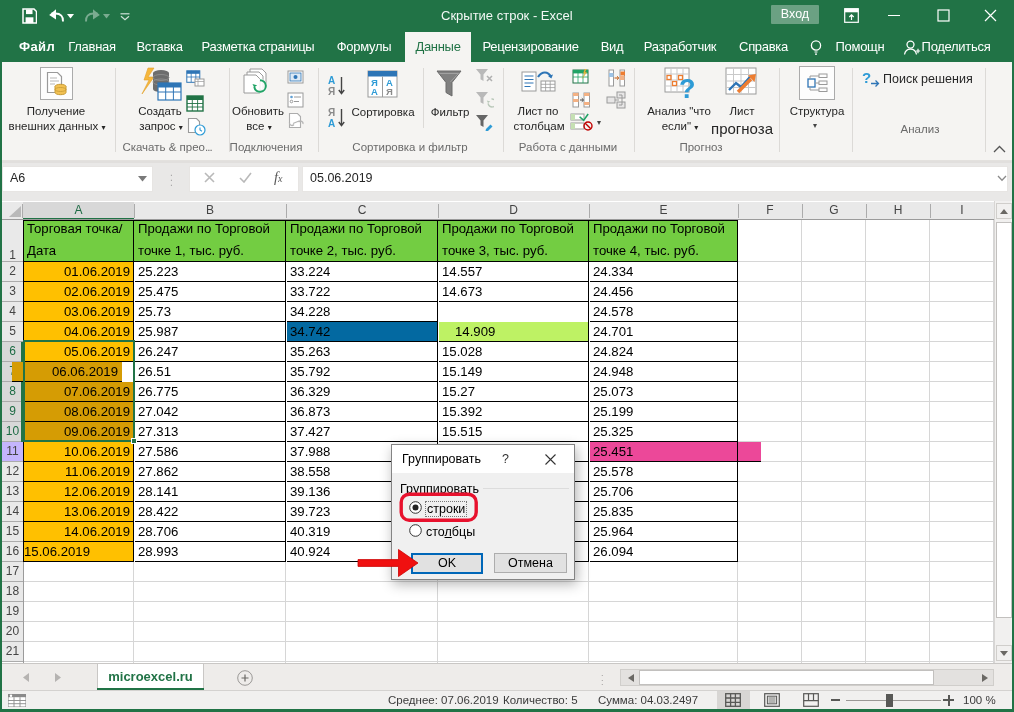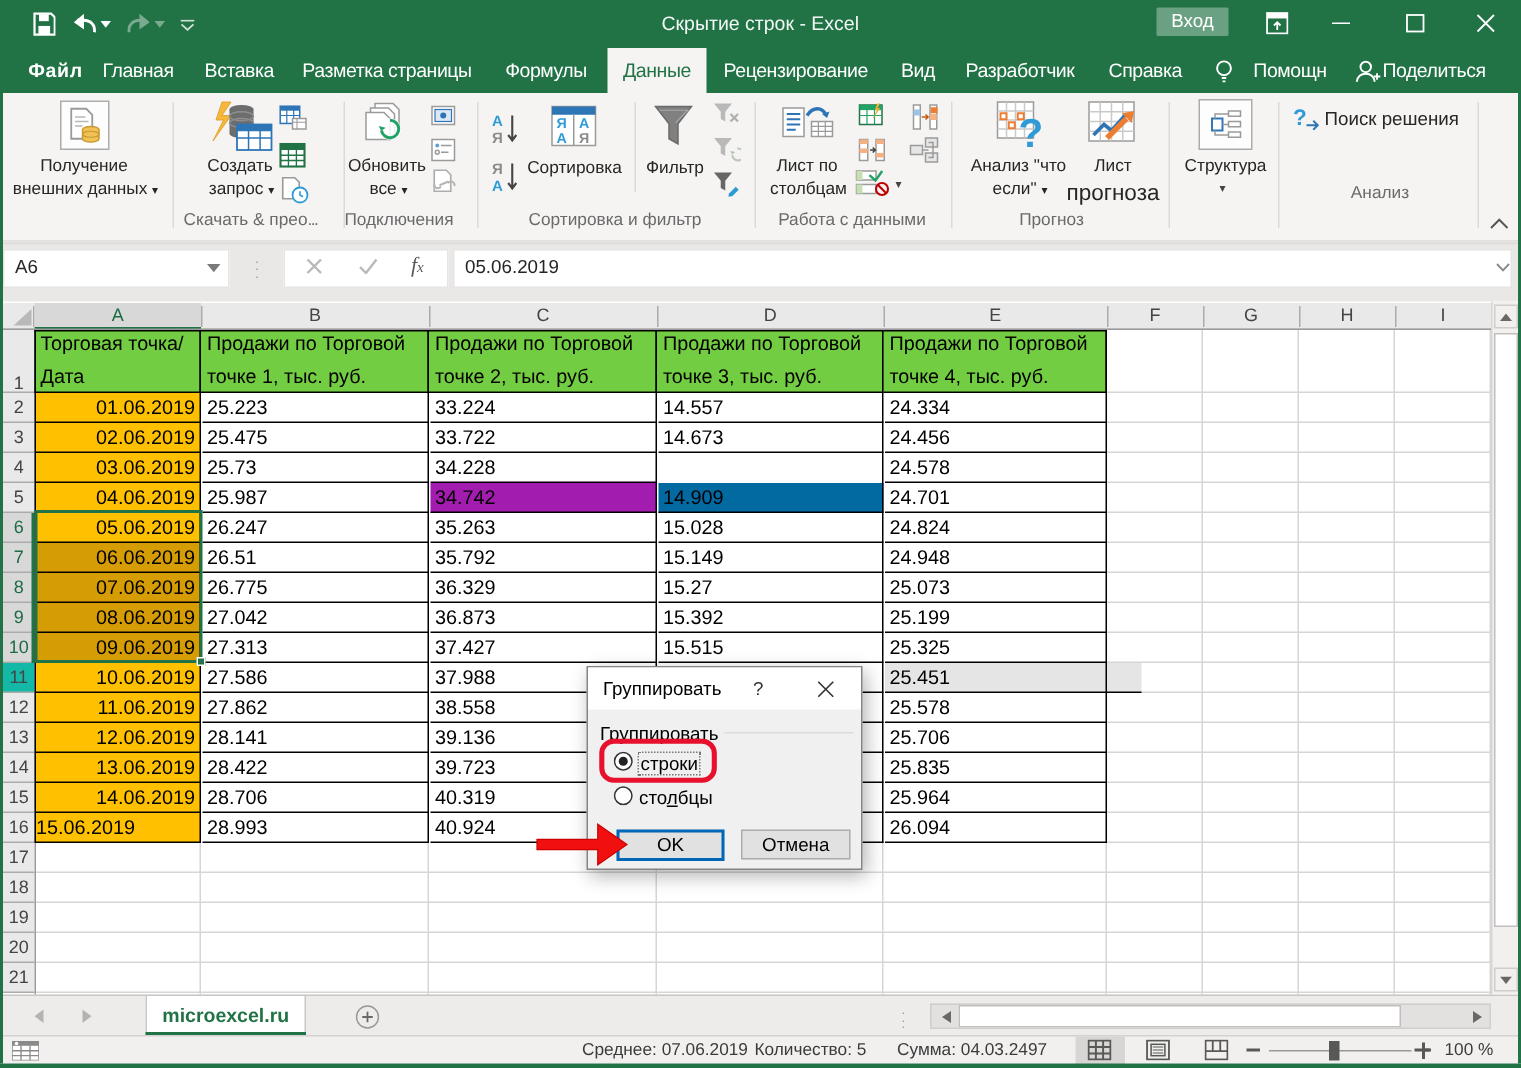--- a/index.html
+++ b/index.html
@@ -350,21 +350,21 @@
 <div class="abs" style="left:2px;top:140px;width:21px;height:20px;background:#d8d8d8;border-bottom:1px solid #ababab;color:#1d6b44;font-size:12px;text-align:center;line-height:19px">6</div>
     <div class="abs" style="left:21px;top:140px;width:2px;height:20px;background:#217346"></div>
 <div class="abs" style="left:2px;top:160px;width:21px;height:20px;background:#d8d8d8;border-bottom:1px solid #ababab;color:#1d6b44;font-size:12px;text-align:center;line-height:19px">7</div>
     <div class="abs" style="left:21px;top:160px;width:2px;height:20px;background:#217346"></div>
 <div class="abs" style="left:2px;top:180px;width:21px;height:20px;background:#d8d8d8;border-bottom:1px solid #ababab;color:#1d6b44;font-size:12px;text-align:center;line-height:19px">8</div>
     <div class="abs" style="left:21px;top:180px;width:2px;height:20px;background:#217346"></div>
 <div class="abs" style="left:2px;top:200px;width:21px;height:20px;background:#d8d8d8;border-bottom:1px solid #ababab;color:#1d6b44;font-size:12px;text-align:center;line-height:19px">9</div>
     <div class="abs" style="left:21px;top:200px;width:2px;height:20px;background:#217346"></div>
 <div class="abs" style="left:2px;top:220px;width:21px;height:20px;background:#d8d8d8;border-bottom:1px solid #ababab;color:#1d6b44;font-size:12px;text-align:center;line-height:19px">10</div>
     <div class="abs" style="left:21px;top:220px;width:2px;height:20px;background:#217346"></div>
-<div class="abs" style="left:2px;top:240px;width:21px;height:20px;background:#14b8a6;border-bottom:1px solid #ababab;color:#444;font-size:12px;text-align:center;line-height:19px">11</div>
+<div class="abs" style="left:2px;top:240px;width:21px;height:20px;background:#c4b5fd;border-bottom:1px solid #ababab;color:#444;font-size:12px;text-align:center;line-height:19px">11</div>
 <div class="abs" style="left:2px;top:260px;width:21px;height:20px;background:#e9e9e9;border-bottom:1px solid #ababab;color:#444;font-size:12px;text-align:center;line-height:19px">12</div>
 <div class="abs" style="left:2px;top:280px;width:21px;height:20px;background:#e9e9e9;border-bottom:1px solid #ababab;color:#444;font-size:12px;text-align:center;line-height:19px">13</div>
 <div class="abs" style="left:2px;top:300px;width:21px;height:20px;background:#e9e9e9;border-bottom:1px solid #ababab;color:#444;font-size:12px;text-align:center;line-height:19px">14</div>
 <div class="abs" style="left:2px;top:320px;width:21px;height:20px;background:#e9e9e9;border-bottom:1px solid #ababab;color:#444;font-size:12px;text-align:center;line-height:19px">15</div>
 <div class="abs" style="left:2px;top:340px;width:21px;height:20px;background:#e9e9e9;border-bottom:1px solid #ababab;color:#444;font-size:12px;text-align:center;line-height:19px">16</div>
 <div class="abs" style="left:2px;top:360px;width:21px;height:20px;background:#e9e9e9;border-bottom:1px solid #ababab;color:#444;font-size:12px;text-align:center;line-height:19px">17</div>
 <div class="abs" style="left:2px;top:380px;width:21px;height:20px;background:#e9e9e9;border-bottom:1px solid #ababab;color:#444;font-size:12px;text-align:center;line-height:19px">18</div>
 <div class="abs" style="left:2px;top:400px;width:21px;height:20px;background:#e9e9e9;border-bottom:1px solid #ababab;color:#444;font-size:12px;text-align:center;line-height:19px">19</div>
 <div class="abs" style="left:2px;top:420px;width:21px;height:20px;background:#e9e9e9;border-bottom:1px solid #ababab;color:#444;font-size:12px;text-align:center;line-height:19px">20</div>
 <div class="abs" style="left:2px;top:440px;width:21px;height:20px;background:#e9e9e9;border-bottom:1px solid #ababab;color:#444;font-size:12px;text-align:center;line-height:19px">21</div>
@@ -419,29 +419,29 @@
 <div class="abs" style="left:135px;top:80px;width:151px;height:20px;background:#fff;border-bottom:1px solid #000;color:#000;font-size:13.2px;text-align:left;line-height:19px;padding-left:3px">25.475</div>
 <div class="abs" style="left:287px;top:80px;width:151px;height:20px;background:#fff;border-bottom:1px solid #000;color:#000;font-size:13.2px;text-align:left;line-height:19px;padding-left:3px">33.722</div>
 <div class="abs" style="left:439px;top:80px;width:150px;height:20px;background:#fff;border-bottom:1px solid #000;color:#000;font-size:13.2px;text-align:left;line-height:19px;padding-left:3px">14.673</div>
 <div class="abs" style="left:590px;top:80px;width:148px;height:20px;background:#fff;border-bottom:1px solid #000;color:#000;font-size:13.2px;text-align:left;line-height:19px;padding-left:3px">24.456</div>
 <div class="abs" style="left:24px;top:100px;width:110px;height:20px;background:#ffc000;border-bottom:1px solid #000;color:#000;font-size:13.2px;text-align:right;line-height:19px;padding-right:4px">03.06.2019</div>
 <div class="abs" style="left:135px;top:100px;width:151px;height:20px;background:#fff;border-bottom:1px solid #000;color:#000;font-size:13.2px;text-align:left;line-height:19px;padding-left:3px">25.73</div>
 <div class="abs" style="left:287px;top:100px;width:151px;height:20px;background:#fff;border-bottom:1px solid #000;color:#000;font-size:13.2px;text-align:left;line-height:19px;padding-left:3px">34.228</div>
 <div class="abs" style="left:590px;top:100px;width:148px;height:20px;background:#fff;border-bottom:1px solid #000;color:#000;font-size:13.2px;text-align:left;line-height:19px;padding-left:3px">24.578</div>
 <div class="abs" style="left:24px;top:120px;width:110px;height:20px;background:#ffc000;border-bottom:1px solid #000;color:#000;font-size:13.2px;text-align:right;line-height:19px;padding-right:4px">04.06.2019</div>
 <div class="abs" style="left:135px;top:120px;width:151px;height:20px;background:#fff;border-bottom:1px solid #000;color:#000;font-size:13.2px;text-align:left;line-height:19px;padding-left:3px">25.987</div>
-<div class="abs" style="left:287px;top:120px;width:151px;height:20px;background:#a21caf;border-bottom:1px solid #000;color:#000;font-size:13.2px;text-align:left;line-height:19px;padding-left:3px">34.742</div>
-<div class="abs" style="left:439px;top:120px;width:150px;height:20px;background:#0369a1;border-bottom:1px solid #000;color:#000;font-size:13.2px;text-align:left;line-height:19px;padding-left:3px">14.909</div>
+<div class="abs" style="left:287px;top:120px;width:151px;height:20px;background:#0369a1;border-bottom:1px solid #000;color:#000;font-size:13.2px;text-align:left;line-height:19px;padding-left:3px">34.742</div>
+<div class="abs" style="left:439px;top:120px;width:150px;height:20px;background:#bef264;border-bottom:1px solid #000;color:#000;font-size:13.2px;text-align:left;line-height:19px;padding-left:16px">14.909</div>
 <div class="abs" style="left:590px;top:120px;width:148px;height:20px;background:#fff;border-bottom:1px solid #000;color:#000;font-size:13.2px;text-align:left;line-height:19px;padding-left:3px">24.701</div>
 <div class="abs" style="left:24px;top:140px;width:110px;height:20px;background:#ffc000;border-bottom:1px solid #000;color:#000;font-size:13.2px;text-align:right;line-height:19px;padding-right:4px">05.06.2019</div>
 <div class="abs" style="left:135px;top:140px;width:151px;height:20px;background:#fff;border-bottom:1px solid #000;color:#000;font-size:13.2px;text-align:left;line-height:19px;padding-left:3px">26.247</div>
 <div class="abs" style="left:287px;top:140px;width:151px;height:20px;background:#fff;border-bottom:1px solid #000;color:#000;font-size:13.2px;text-align:left;line-height:19px;padding-left:3px">35.263</div>
 <div class="abs" style="left:439px;top:140px;width:150px;height:20px;background:#fff;border-bottom:1px solid #000;color:#000;font-size:13.2px;text-align:left;line-height:19px;padding-left:3px">15.028</div>
 <div class="abs" style="left:590px;top:140px;width:148px;height:20px;background:#fff;border-bottom:1px solid #000;color:#000;font-size:13.2px;text-align:left;line-height:19px;padding-left:3px">24.824</div>
-<div class="abs" style="left:24px;top:160px;width:110px;height:20px;background:#d59c04;border-bottom:1px solid #000;color:#000;font-size:13.2px;text-align:right;line-height:19px;padding-right:4px">06.06.2019</div>
+<div class="abs" style="left:12px;top:160px;width:110px;height:20px;background:#d59c04;border-bottom:1px solid #000;color:#000;font-size:13.2px;text-align:right;line-height:19px;padding-right:4px">06.06.2019</div>
 <div class="abs" style="left:135px;top:160px;width:151px;height:20px;background:#fff;border-bottom:1px solid #000;color:#000;font-size:13.2px;text-align:left;line-height:19px;padding-left:3px">26.51</div>
 <div class="abs" style="left:287px;top:160px;width:151px;height:20px;background:#fff;border-bottom:1px solid #000;color:#000;font-size:13.2px;text-align:left;line-height:19px;padding-left:3px">35.792</div>
 <div class="abs" style="left:439px;top:160px;width:150px;height:20px;background:#fff;border-bottom:1px solid #000;color:#000;font-size:13.2px;text-align:left;line-height:19px;padding-left:3px">15.149</div>
 <div class="abs" style="left:590px;top:160px;width:148px;height:20px;background:#fff;border-bottom:1px solid #000;color:#000;font-size:13.2px;text-align:left;line-height:19px;padding-left:3px">24.948</div>
 <div class="abs" style="left:24px;top:180px;width:110px;height:20px;background:#d59c04;border-bottom:1px solid #000;color:#000;font-size:13.2px;text-align:right;line-height:19px;padding-right:4px">07.06.2019</div>
 <div class="abs" style="left:135px;top:180px;width:151px;height:20px;background:#fff;border-bottom:1px solid #000;color:#000;font-size:13.2px;text-align:left;line-height:19px;padding-left:3px">26.775</div>
 <div class="abs" style="left:287px;top:180px;width:151px;height:20px;background:#fff;border-bottom:1px solid #000;color:#000;font-size:13.2px;text-align:left;line-height:19px;padding-left:3px">36.329</div>
 <div class="abs" style="left:439px;top:180px;width:150px;height:20px;background:#fff;border-bottom:1px solid #000;color:#000;font-size:13.2px;text-align:left;line-height:19px;padding-left:3px">15.27</div>
 <div class="abs" style="left:590px;top:180px;width:148px;height:20px;background:#fff;border-bottom:1px solid #000;color:#000;font-size:13.2px;text-align:left;line-height:19px;padding-left:3px">25.073</div>
 <div class="abs" style="left:24px;top:200px;width:110px;height:20px;background:#d59c04;border-bottom:1px solid #000;color:#000;font-size:13.2px;text-align:right;line-height:19px;padding-right:4px">08.06.2019</div>
@@ -451,21 +451,21 @@
 <div class="abs" style="left:590px;top:200px;width:148px;height:20px;background:#fff;border-bottom:1px solid #000;color:#000;font-size:13.2px;text-align:left;line-height:19px;padding-left:3px">25.199</div>
 <div class="abs" style="left:24px;top:220px;width:110px;height:20px;background:#d59c04;border-bottom:1px solid #000;color:#000;font-size:13.2px;text-align:right;line-height:19px;padding-right:4px">09.06.2019</div>
 <div class="abs" style="left:135px;top:220px;width:151px;height:20px;background:#fff;border-bottom:1px solid #000;color:#000;font-size:13.2px;text-align:left;line-height:19px;padding-left:3px">27.313</div>
 <div class="abs" style="left:287px;top:220px;width:151px;height:20px;background:#fff;border-bottom:1px solid #000;color:#000;font-size:13.2px;text-align:left;line-height:19px;padding-left:3px">37.427</div>
 <div class="abs" style="left:439px;top:220px;width:150px;height:20px;background:#fff;border-bottom:1px solid #000;color:#000;font-size:13.2px;text-align:left;line-height:19px;padding-left:3px">15.515</div>
 <div class="abs" style="left:590px;top:220px;width:148px;height:20px;background:#fff;border-bottom:1px solid #000;color:#000;font-size:13.2px;text-align:left;line-height:19px;padding-left:3px">25.325</div>
 <div class="abs" style="left:24px;top:240px;width:110px;height:20px;background:#ffc000;border-bottom:1px solid #000;color:#000;font-size:13.2px;text-align:right;line-height:19px;padding-right:4px">10.06.2019</div>
 <div class="abs" style="left:135px;top:240px;width:151px;height:20px;background:#fff;border-bottom:1px solid #000;color:#000;font-size:13.2px;text-align:left;line-height:19px;padding-left:3px">27.586</div>
 <div class="abs" style="left:287px;top:240px;width:151px;height:20px;background:#fff;border-bottom:1px solid #000;color:#000;font-size:13.2px;text-align:left;line-height:19px;padding-left:3px">37.988</div>
 <div class="abs" style="left:439px;top:240px;width:150px;height:20px;background:#fff;border-bottom:1px solid #000;color:#000;font-size:13.2px;text-align:left;line-height:19px;padding-left:3px">15.64</div>
-<div class="abs" style="left:590px;top:240px;width:171px;height:20px;background:#e5e5e5;border-bottom:1px solid #000;color:#000;font-size:13.2px;text-align:left;line-height:19px;padding-left:3px">25.451</div>
+<div class="abs" style="left:590px;top:240px;width:171px;height:20px;background:#ec4899;border-bottom:1px solid #000;color:#000;font-size:13.2px;text-align:left;line-height:19px;padding-left:3px">25.451</div>
 <div class="abs" style="left:24px;top:260px;width:110px;height:20px;background:#ffc000;border-bottom:1px solid #000;color:#000;font-size:13.2px;text-align:right;line-height:19px;padding-right:4px">11.06.2019</div>
 <div class="abs" style="left:135px;top:260px;width:151px;height:20px;background:#fff;border-bottom:1px solid #000;color:#000;font-size:13.2px;text-align:left;line-height:19px;padding-left:3px">27.862</div>
 <div class="abs" style="left:287px;top:260px;width:151px;height:20px;background:#fff;border-bottom:1px solid #000;color:#000;font-size:13.2px;text-align:left;line-height:19px;padding-left:3px">38.558</div>
 <div class="abs" style="left:439px;top:260px;width:150px;height:20px;background:#fff;border-bottom:1px solid #000;color:#000;font-size:13.2px;text-align:left;line-height:19px;padding-left:3px">15.766</div>
 <div class="abs" style="left:590px;top:260px;width:148px;height:20px;background:#fff;border-bottom:1px solid #000;color:#000;font-size:13.2px;text-align:left;line-height:19px;padding-left:3px">25.578</div>
 <div class="abs" style="left:24px;top:280px;width:110px;height:20px;background:#ffc000;border-bottom:1px solid #000;color:#000;font-size:13.2px;text-align:right;line-height:19px;padding-right:4px">12.06.2019</div>
 <div class="abs" style="left:135px;top:280px;width:151px;height:20px;background:#fff;border-bottom:1px solid #000;color:#000;font-size:13.2px;text-align:left;line-height:19px;padding-left:3px">28.141</div>
 <div class="abs" style="left:287px;top:280px;width:151px;height:20px;background:#fff;border-bottom:1px solid #000;color:#000;font-size:13.2px;text-align:left;line-height:19px;padding-left:3px">39.136</div>
 <div class="abs" style="left:439px;top:280px;width:150px;height:20px;background:#fff;border-bottom:1px solid #000;color:#000;font-size:13.2px;text-align:left;line-height:19px;padding-left:3px">15.893</div>
 <div class="abs" style="left:590px;top:280px;width:148px;height:20px;background:#fff;border-bottom:1px solid #000;color:#000;font-size:13.2px;text-align:left;line-height:19px;padding-left:3px">25.706</div>

